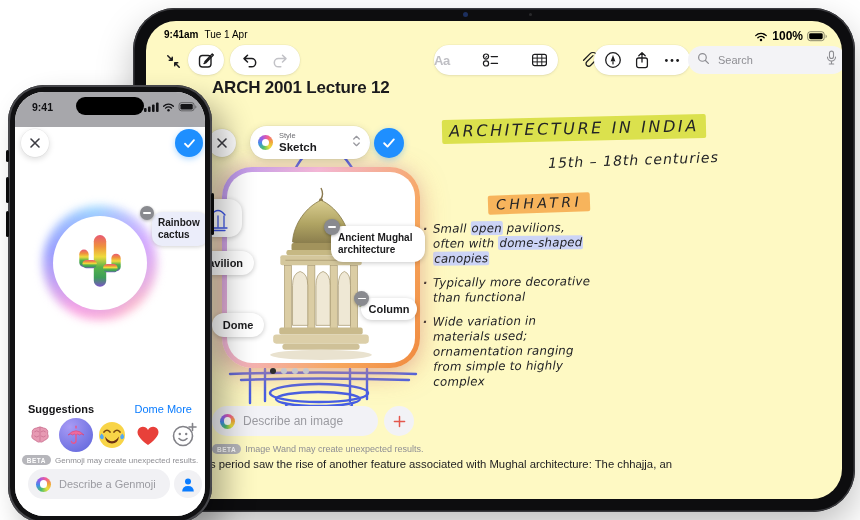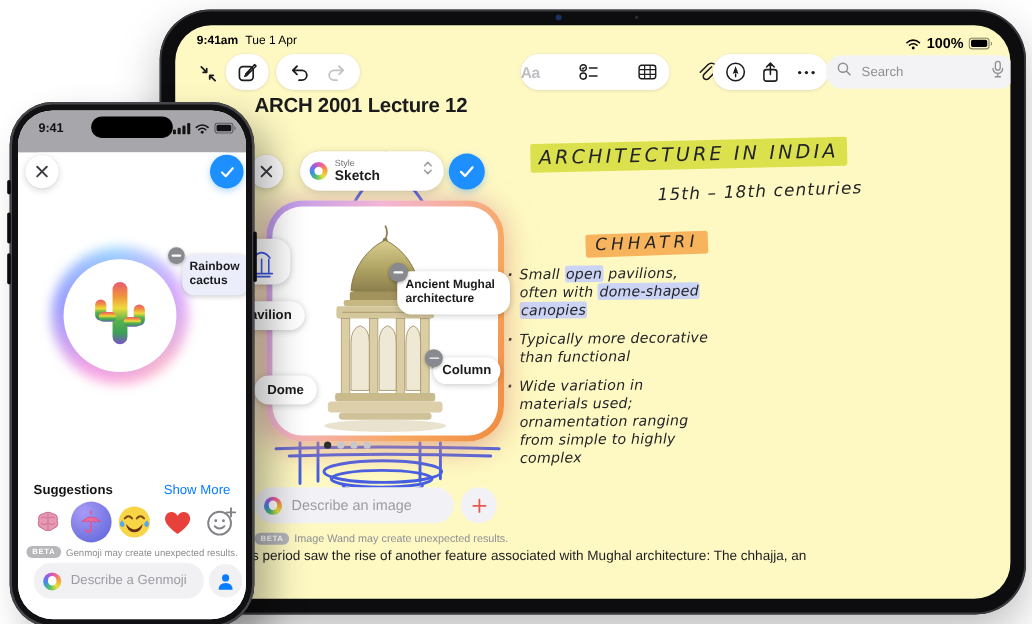--- a/index.html
+++ b/index.html
@@ -407,21 +407,21 @@
           <rect x="2" y="16" width="9" height="17" rx="4.5" fill="url(#cg)"></rect>
           <rect x="5" y="26" width="14" height="8" rx="4" fill="url(#cg)"></rect>
           <rect x="33" y="20" width="9" height="17" rx="4.5" fill="url(#cg)"></rect>
           <rect x="25" y="30" width="14" height="8" rx="4" fill="url(#cg)"></rect>
         </svg>
       </div>
       <div class="minus-btn" style="left:125px;top:114px;width:14px;height:14px;"></div>
       <div class="gm-label">Rainbow cactus</div>
 
       <div class="sugg-head">Suggestions</div>
-      <div class="show-more">Show More</div>
+      <div class="show-more">Dome More</div>
       <div class="sugg-row">
           <div class="sugg sugg-brain-genmoji">
             <svg width="26" height="22" viewBox="0 0 24 20">
               <path d="M5,9 Q4,4 9,3.5 Q12,1.5 15,3.5 Q20,4 19,9 Q21,13 16,15 Q13,17.5 12,16 Q11,17.5 8,15 Q3,13 5,9 Z" fill="#e79ab3" stroke="#cf7796" stroke-width=".9"></path>
               <path d="M12,3 V15.5 M7,7 q2,-2 4,0 M13,7 q2,-2 4,0 M7,11 q2,2 4,0 M13,11 q2,2 4,0" stroke="#cf7796" stroke-width=".9" fill="none" stroke-linecap="round"></path>
             </svg>
           </div>
           <div class="sugg sugg-umbrella-genmoji">
             <svg width="20" height="20" viewBox="0 0 20 20">
               <path d="M10,1.2 V3" stroke="#e8568c" stroke-width="1.4" stroke-linecap="round"></path>

